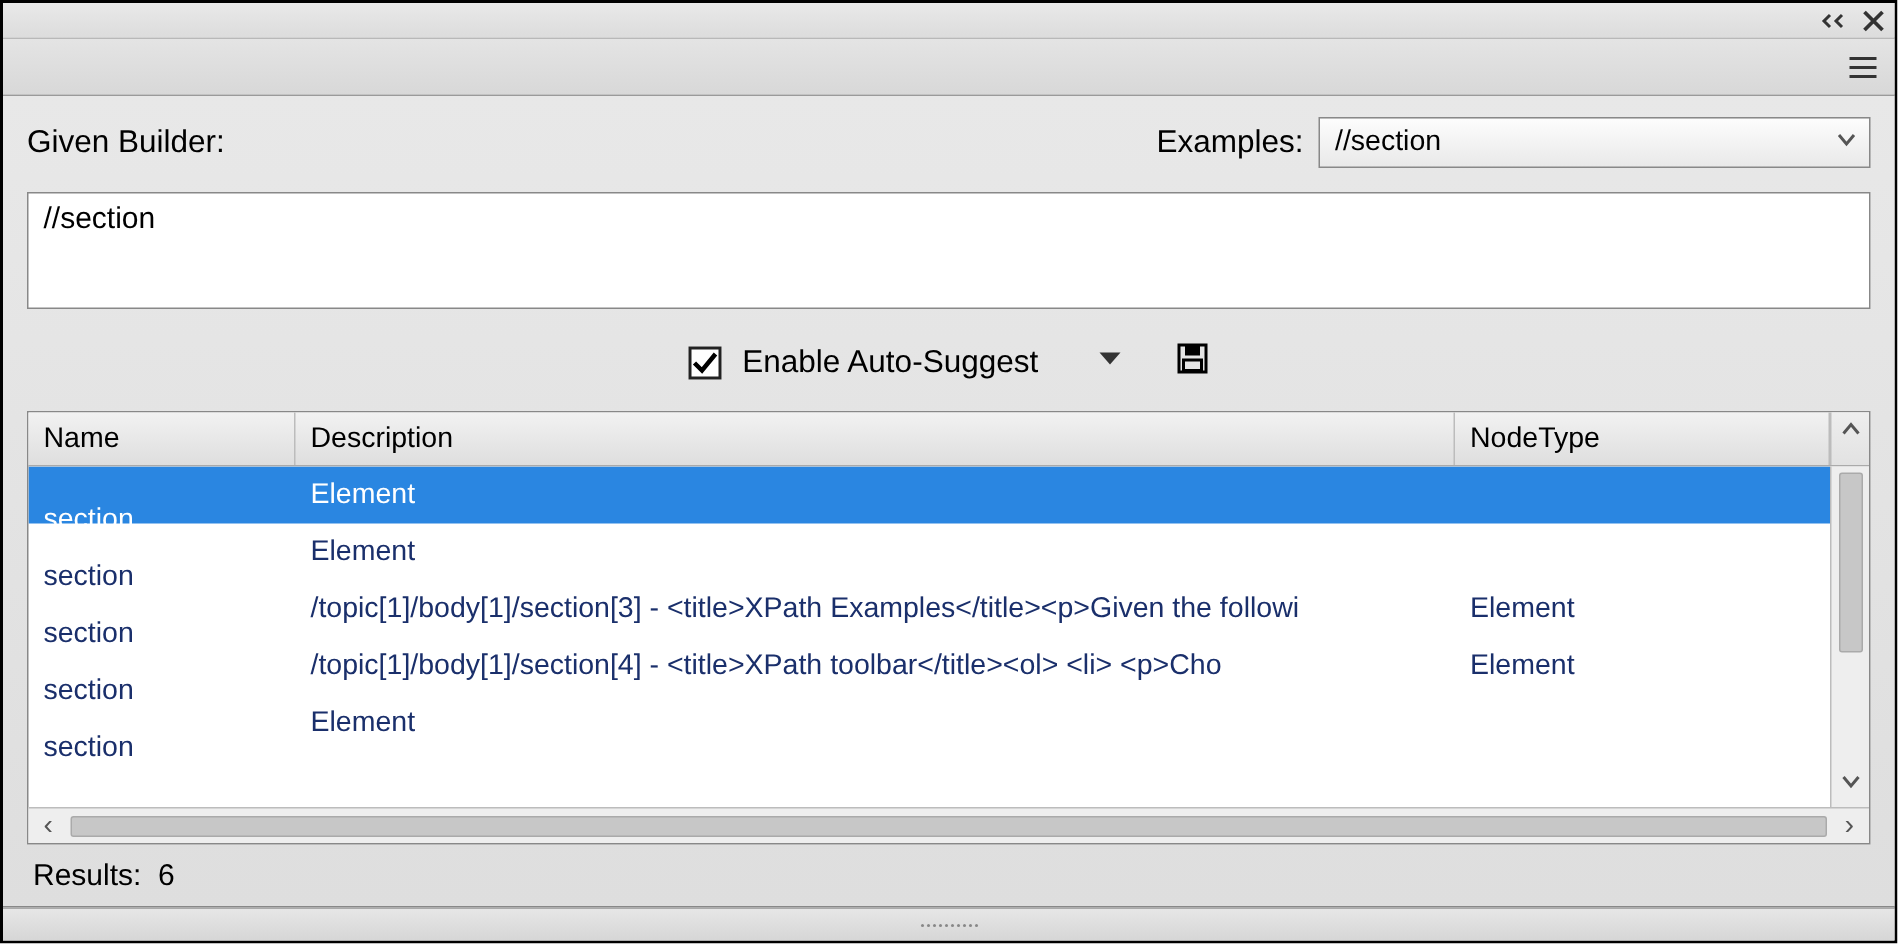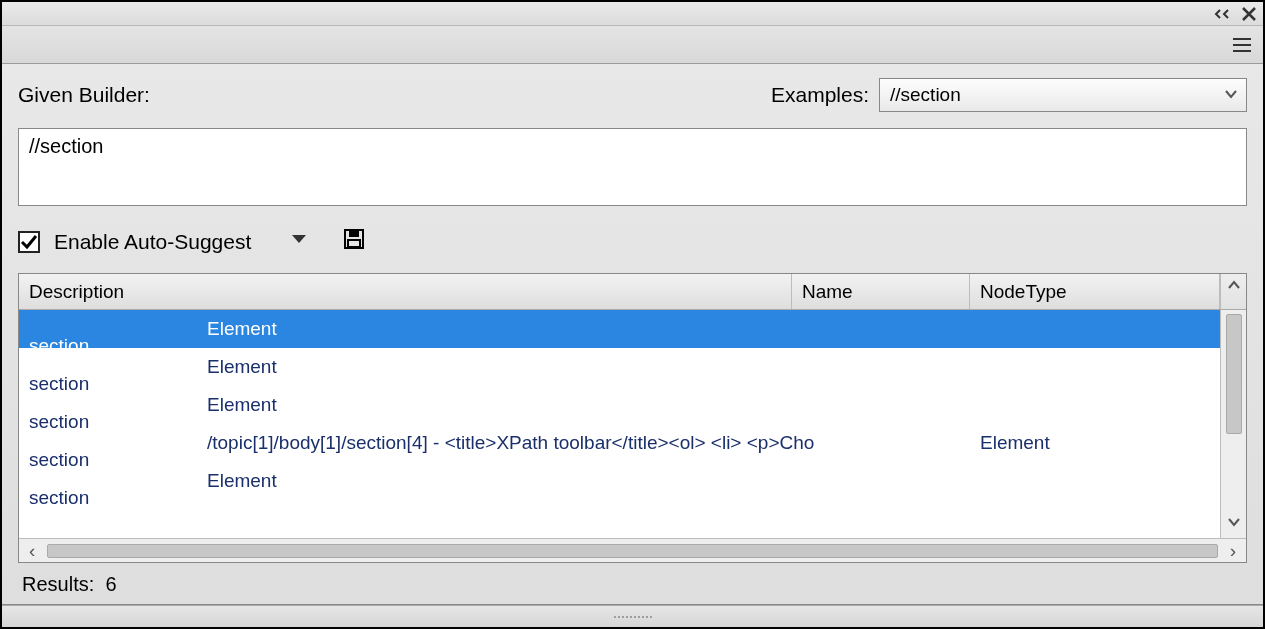--- a/index.html
+++ b/index.html
@@ -81,20 +81,21 @@
     border: 1px solid #888;
     background: #fff;
     height: 78px;
     padding: 6px 10px;
     font-size: 20px;
   }
   
   .row-opts {
     display: flex; align-items: center; justify-content: space-between;
     margin: 22px 0 18px 0;
+    flex-direction: column;
   }
   .opts-left { display: flex; align-items: center; gap: 14px; }
   .chk {
     width: 22px; height: 22px;
     border: 2px solid #222;
     background: #fff;
     display: flex; align-items: center; justify-content: center;
   }
   .opts-right { display: flex; align-items: center; gap: 16px; }
   .scope-select {
@@ -255,41 +256,42 @@
               <rect x="2" y="2" width="18" height="18" fill="none" stroke="#000" stroke-width="2"></rect>
               <rect x="6" y="2" width="10" height="7" fill="#000"></rect>
               <rect x="5" y="12" width="12" height="7" fill="none" stroke="#000" stroke-width="2"></rect>
             </svg>
         </span>
       </div>
     </div>
 
     <div class="results-frame">
       <div class="grid-head">
+        <div class="col-head c1">Name</div>
         <div class="col-head c2">Description</div>
-        <div class="col-head c1">Name</div>
         <div class="col-head c3">NodeType</div>
         <div class="vscroll">
           <svg width="14" height="14" viewBox="0 0 14 14">
               <path d="M2 10 L7 4 L12 10" fill="none" stroke="#555" stroke-width="2"></path>
             </svg>
         </div>
       </div>
       <div class="grid-body-wrap">
         <div class="grid-body" id="grid-body">
             <div class="row sel">
               <div class="cell c1">section</div>
               <div class="cell c3">Element</div>
             </div>
             <div class="row">
               <div class="cell c1">section</div>
               <div class="cell c3">Element</div>
             </div>
             <div class="row">
               <div class="cell c1">section</div>
+              <div class="cell c2">/topic[1]/body[1]/section[3] - &lt;title&gt;XPath Examples&lt;/title&gt;&lt;p&gt;Given the followi</div>
               <div class="cell c3">Element</div>
             </div>
             <div class="row">
               <div class="cell c1">section</div>
               <div class="cell c2">/topic[1]/body[1]/section[4] - &lt;title&gt;XPath toolbar&lt;/title&gt;&lt;ol&gt;    &lt;li&gt;     &lt;p&gt;Cho</div>
               <div class="cell c3">Element</div>
             </div>
             <div class="row">
               <div class="cell c1">section</div>
               <div class="cell c3">Element</div>

